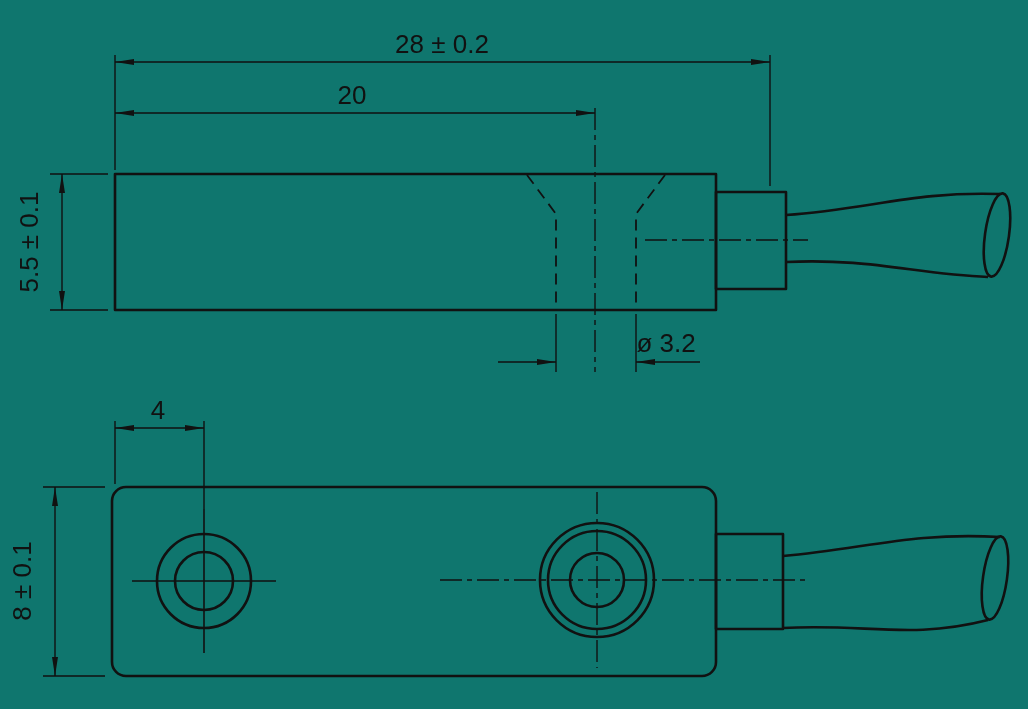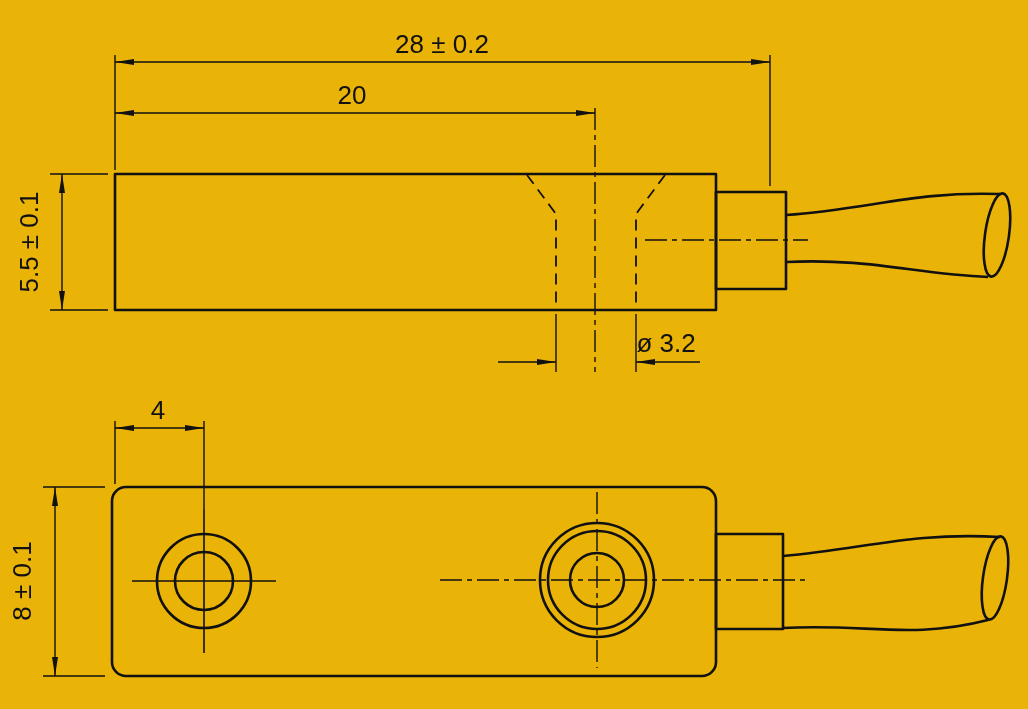--- a/index.html
+++ b/index.html
@@ -4,21 +4,21 @@
 <style>
   html, body {
     margin: 0;
     padding: 0;
     background: #ffffff;
   }
   .stage {
     position: relative;
     width: 1028px;
     height: 709px;
-    background: #eab308;
+    background: #0f766e;
     overflow: hidden;
   }
   svg { display: block; }
   .outline {
     fill: none;
     stroke: #111111;
     stroke-width: 2.6;
     stroke-linejoin: round;
     stroke-linecap: butt;
   }

